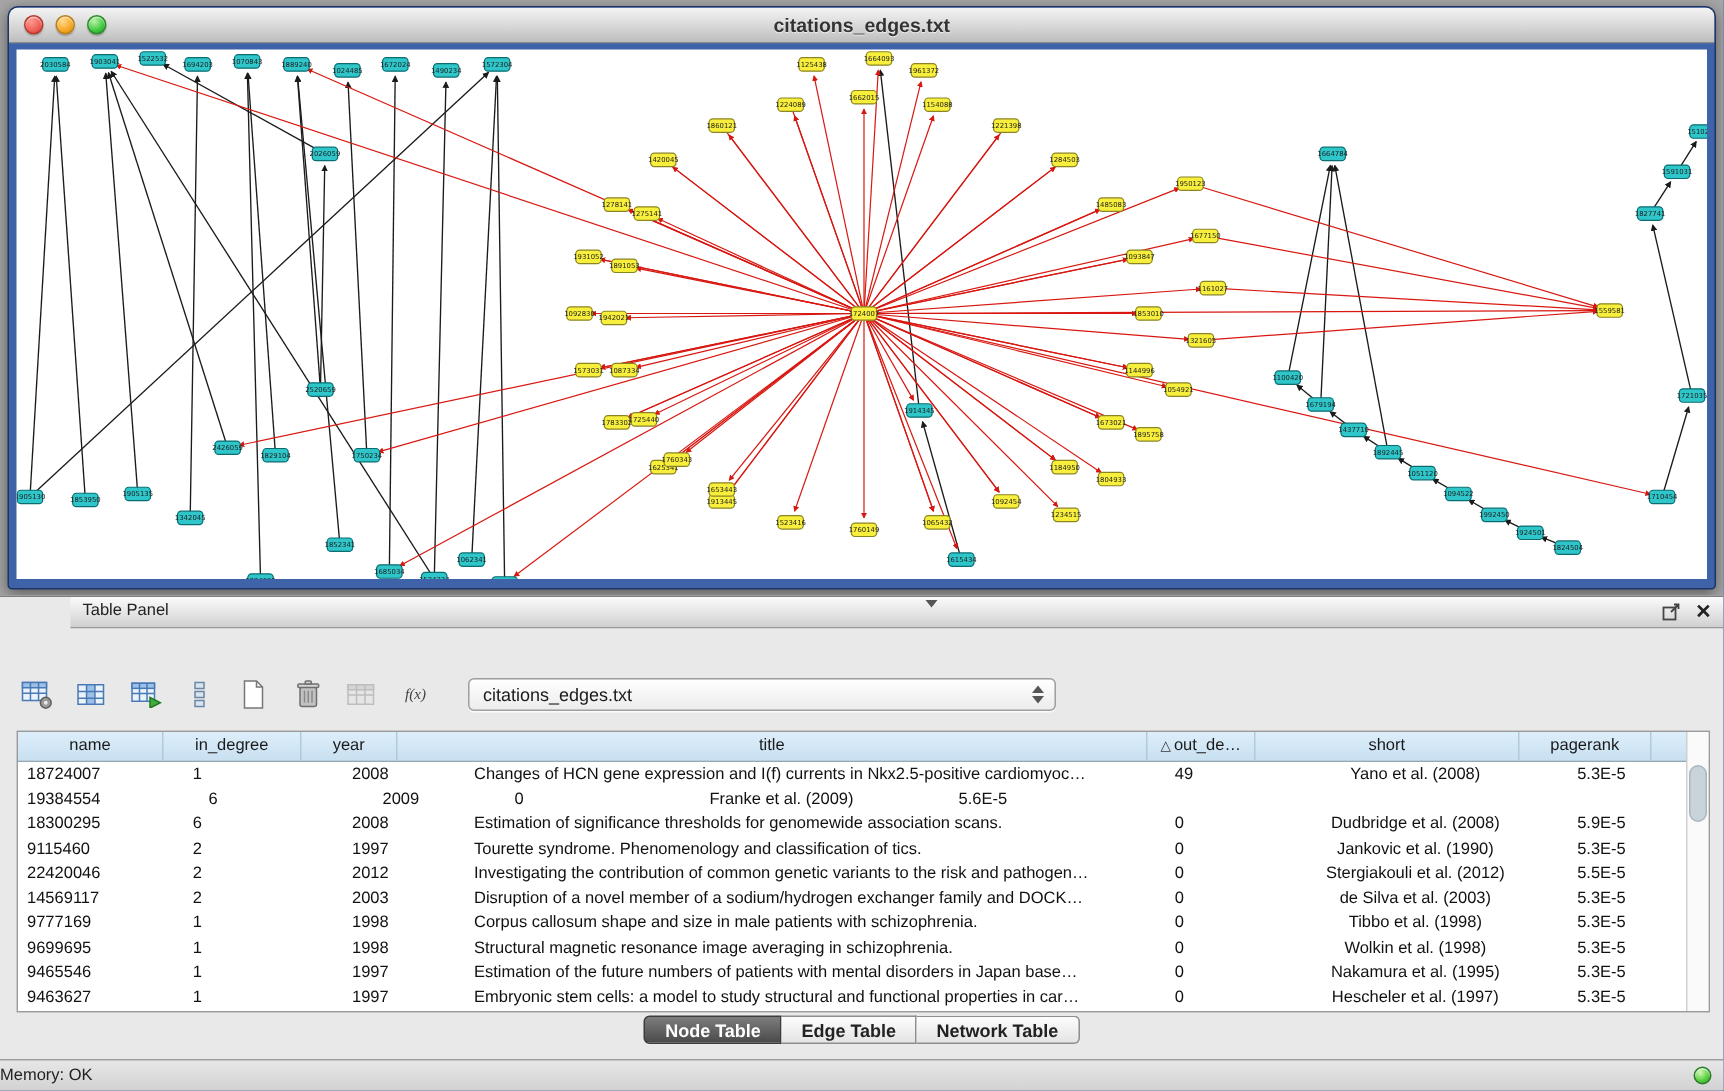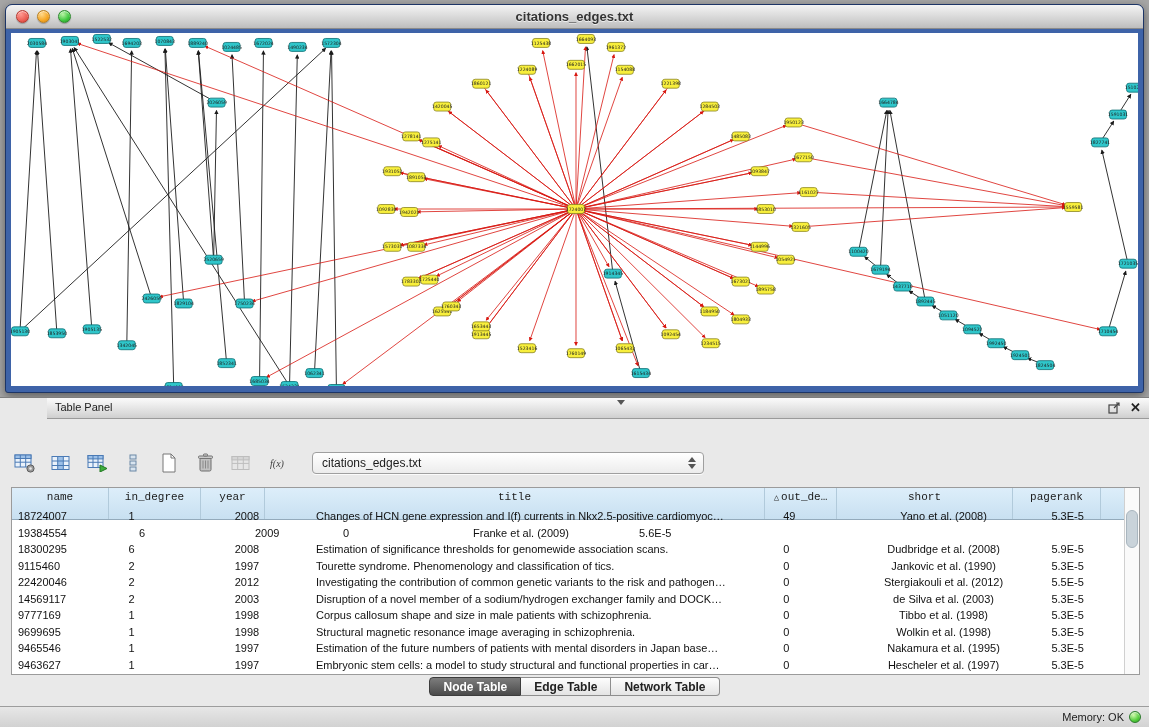--- a/index.html
+++ b/index.html
@@ -48,22 +48,22 @@
               box-shadow:0 1px 0 rgba(255,255,255,.8); }
   .dd-value { flex:1; padding-left:9px; font-size:12px; color:#1a1a1a; white-space:nowrap; overflow:hidden; }
   .dd-arrows { width:18px; display:flex; flex-direction:column; align-items:center; gap:2px; padding-right:4px; }
   .dd-arrows i { display:block; width:0; height:0; border-left:4px solid transparent; border-right:4px solid transparent; }
   .dd-arrows .up { border-bottom:5px solid #555; }
   .dd-arrows .dn { border-top:5px solid #555; }
 
   
   .table-wrap { position:absolute; left:11px; right:9px; top:68px; height:188px; background:#ffffff;
                 border:1px solid #9b9b9b; overflow:hidden; }
-  .thead { display:flex; height:32px; background:linear-gradient(#ddeefa,#c8e0f1);
-           border-bottom:1px solid #93aabb;font-family:Liberation Mono, monospace; }
+  .thead { display:flex; height:20px; background:linear-gradient(#ddeefa,#c8e0f1);
+           border-bottom:1px solid #93aabb; }
   .th { font-size:11px; color:#1a1a1a; text-align:center; line-height:19px;
         border-right:1px solid #b1cadb; white-space:nowrap; overflow:hidden; }
   .th .sortg { font-size:9px; margin-right:2px; color:#333; }
   .tbody { position:absolute; left:0; right:15px; top:20px; bottom:0; overflow:hidden; }
   .tr { display:flex; height:16.5px;gap:24px; }
   .td { font-size:11px; color:#111; line-height:16.5px; padding-left:6px;
         white-space:nowrap; overflow:hidden; }
   .c0{width:97px;} .c1{width:92px;} .c2{width:64px;} .c3{width:500px;} .c4{width:72px;}
   .c5{width:176px; text-align:center; padding-left:0;} .c6{width:88px;}
   .vscroll { position:absolute; right:0; top:0; bottom:0; width:15px; background:#fafafa;
@@ -76,21 +76,21 @@
   .tab { height:19px; padding:0 13px; font-size:12px; font-weight:bold; line-height:18px;
          border:1px solid #8e8e8e; border-left-width:0; color:#222;
          background:linear-gradient(#fdfdfd,#e4e4e4); }
   .tab:first-child { border-left-width:1px; border-radius:4px 0 0 4px; }
   .tab:last-child { border-radius:0 4px 4px 0; }
   .tab.selected { background:linear-gradient(#7d7d7d,#4a4a4a); color:#ffffff; border-color:#3c3c3c; }
 
   
   .statusbar { position:absolute; left:0; right:0; bottom:0; height:21px;
                background:linear-gradient(#e7e7e7,#d2d2d2); border-top:1px solid #9d9d9d;
-               display:flex; align-items:center; justify-content:flex-end; gap:5px; padding-right:8px; }
+               display:flex; align-items:center; justify-content:space-between; gap:5px; padding-right:8px; }
   .memlabel { font-size:11px; color:#222; }
   .memdot { width:12px; height:12px; border-radius:50%; border:1px solid #2c7a2c;
             background:radial-gradient(circle at 35% 30%, #d2f9b0, #52cc3a 60%, #2d9a27);
             box-shadow:inset 0 1px 1px rgba(255,255,255,.7); }
 </style>
 </head>
 <body>
 
 <div id="app">
 

